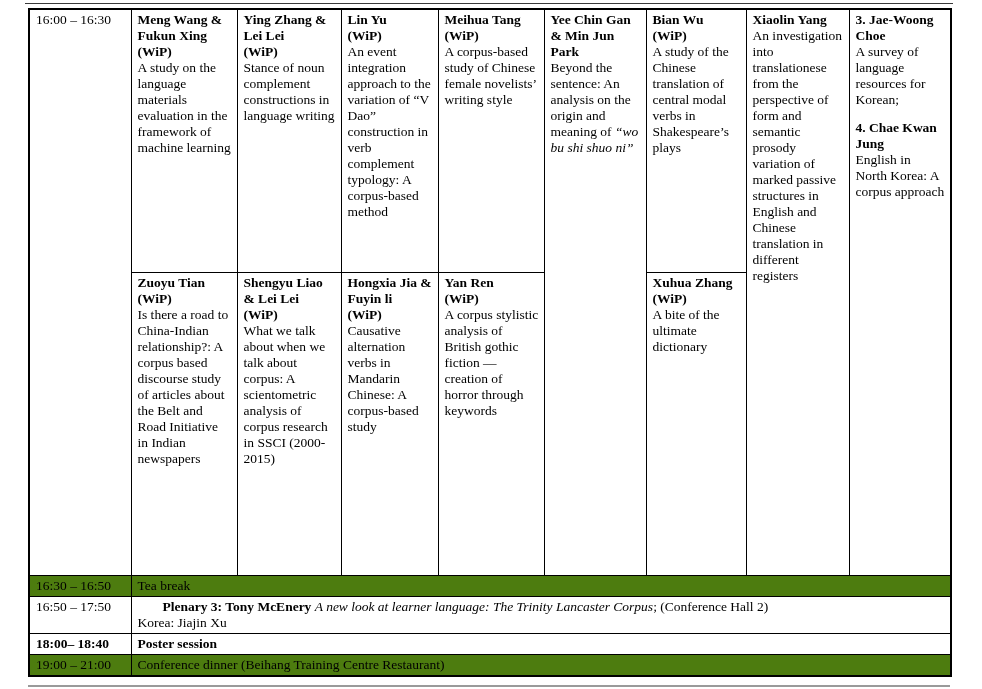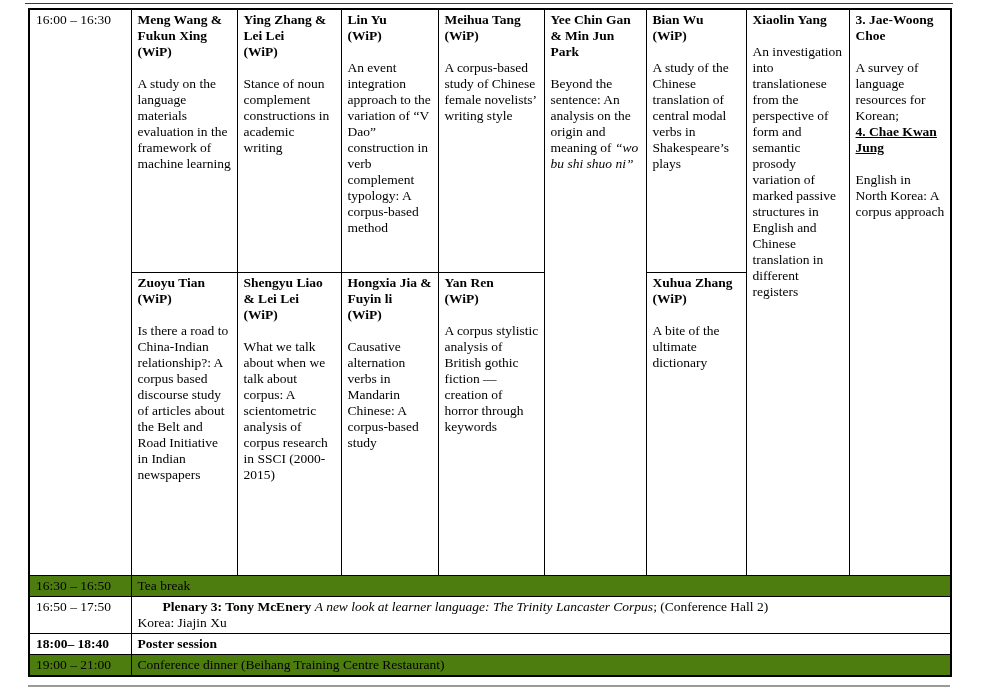--- a/index.html
+++ b/index.html
@@ -48,22 +48,22 @@
     vertical-align: middle;
     padding: 0 2px;
   }
   td.label-cell {
     vertical-align: middle;
     padding-left: 8px;
   }
   tr.highlight td { background: #4d7c0f; }
 
   .authors { font-weight: bold; }
-  .title   { margin-top: 16px; }
-  .gap-top { margin-top: 0; text-decoration: underline; }
+  .title   { margin-top: 0; }
+  .gap-top { margin-top: 12px; }
   .bold    { font-weight: bold; padding-left: 25px; }
   .italic  { font-style: italic; }
 </style>
 </head>
 <body>
 
 <div class="page">
   <div class="top-rule"></div>
 
   <table class="schedule">
@@ -84,21 +84,21 @@
           <span>16:00 – 16:30</span>
         </td>
         <td>
           <div class="authors">Meng Wang &amp; Fukun Xing</div>
           <div class="authors">(WiP)</div>
           <div class="title">A study on the language materials evaluation in the framework of machine learning</div>
         </td>
         <td>
           <div class="authors">Ying Zhang &amp; Lei Lei</div>
           <div class="authors">(WiP)</div>
-          <div class="title">Stance of noun complement constructions in academic writing</div>
+          <div class="title">Stance of noun complement constructions in language writing</div>
         </td>
         <td>
           <div class="authors">Lin Yu</div>
           <div class="authors">(WiP)</div>
           <div class="title">An event integration approach to the variation of “V Dao” construction in verb complement typology: A corpus-based method</div>
         </td>
         <td>
           <div class="authors">Meihua Tang</div>
           <div class="authors">(WiP)</div>
           <div class="title">A corpus-based study of Chinese female novelists’ writing style</div>

